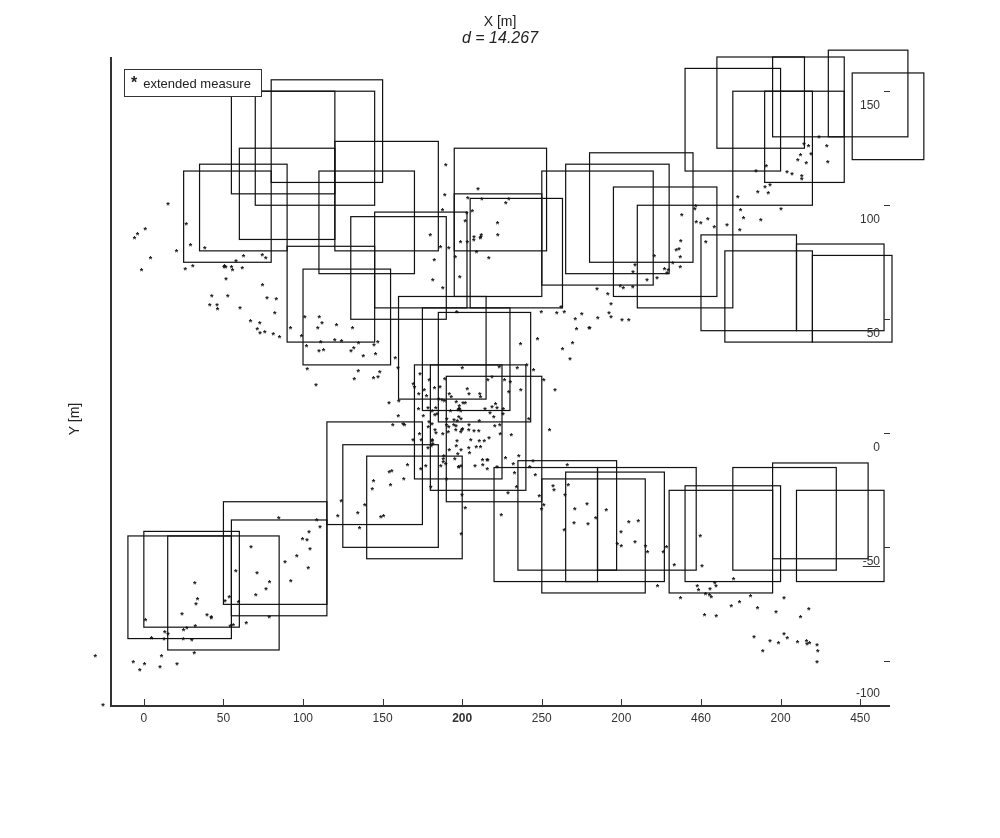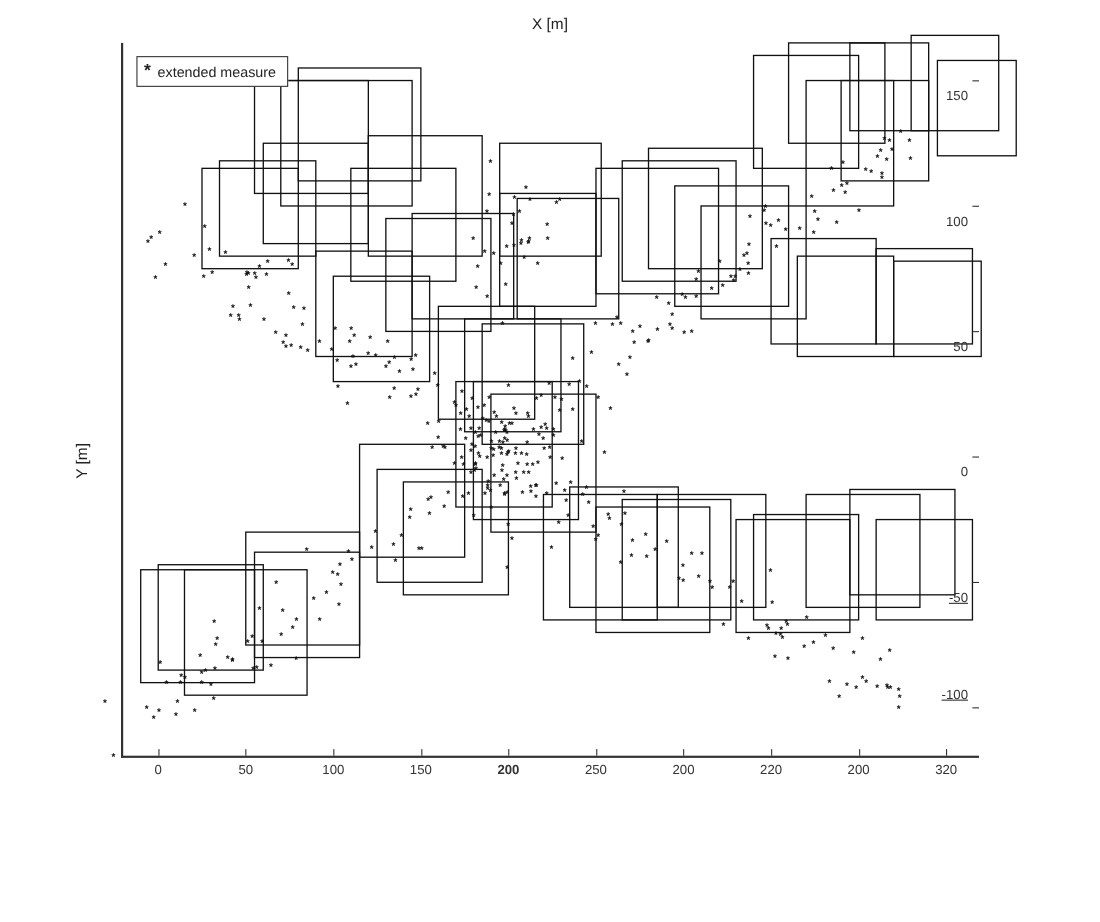--- a/index.html
+++ b/index.html
@@ -103,20 +103,21 @@
       position: absolute;
       top: 0; left: 0;
       width: 100%; height: 100%;
       overflow: visible;
     }
   </style>
 </head>
 <body>
 
 <div class="chart-container">
+  <div class="chart-title">d = 14.267</div>
 
   <div class="y-axis-label">Y [m]</div>
 
   <div class="chart-area" id="chartArea" style="width:780px; height:650px;">
 
     <div class="legend-box">
       <span class="legend-star">*</span>
       <span>extended measure</span>
     </div>
 
@@ -620,21 +621,21 @@
         <text x="355.18675157797554" y="186.1387560194447" text-anchor="middle" dominant-baseline="middle" font-size="9" font-weight="bold" fill="#111">*</text>
         <text x="366.08928378205945" y="133.29204461874667" text-anchor="middle" dominant-baseline="middle" font-size="9" font-weight="bold" fill="#111">*</text>
         <text x="330.61325212183107" y="154.55856647304654" text-anchor="middle" dominant-baseline="middle" font-size="9" font-weight="bold" fill="#111">*</text>
         <text x="361.63943860477144" y="184.54642087872298" text-anchor="middle" dominant-baseline="middle" font-size="9" font-weight="bold" fill="#111">*</text>
         <text x="328.5781311132564" y="191.40252079812927" text-anchor="middle" dominant-baseline="middle" font-size="9" font-weight="bold" fill="#111">*</text>
         <text x="318.1730218434169" y="179.85194545520824" text-anchor="middle" dominant-baseline="middle" font-size="9" font-weight="bold" fill="#111">*</text>
       </svg>
 
     <div id="yTickContainer">
         <div class="tick-y" style="top: 603.886px;"></div>
-        <div class="tick-label-y" style="top: 578px; right: 10px; text-decoration: underline;">-100</div>
+        <div class="tick-label-y" style="top: 622px; right: 10px;">-100</div>
         <div class="tick-y" style="top: 489.851px;"></div>
         <div class="tick-label-y" style="top: 490.351px; right: 10px; text-decoration: underline;">-50</div>
         <div class="tick-y" style="top: 375.816px;"></div>
         <div class="tick-label-y" style="top: 376.316px; right: 10px;">0</div>
         <div class="tick-y" style="top: 261.781px;"></div>
         <div class="tick-label-y" style="top: 262.281px; right: 10px;">50</div>
         <div class="tick-y" style="top: 147.746px;"></div>
         <div class="tick-label-y" style="top: 148.246px; right: 10px;">100</div>
         <div class="tick-y" style="top: 33.7105px;"></div>
         <div class="tick-label-y" style="top: 34.2105px; right: 10px;">150</div>
@@ -649,22 +650,22 @@
         <div class="tick-label-x" style="left: 191.02px;">100</div>
         <div class="tick-x" style="left: 270.612px;"></div>
         <div class="tick-label-x" style="left: 270.612px;">150</div>
         <div class="tick-x" style="left: 350.204px;"></div>
         <div class="tick-label-x" style="left: 350.204px; font-weight: bold;">200</div>
         <div class="tick-x" style="left: 429.796px;"></div>
         <div class="tick-label-x" style="left: 429.796px;">250</div>
         <div class="tick-x" style="left: 509.388px;"></div>
         <div class="tick-label-x" style="left: 509.388px;">200</div>
         <div class="tick-x" style="left: 588.98px;"></div>
-        <div class="tick-label-x" style="left: 588.98px;">220</div>
+        <div class="tick-label-x" style="left: 588.98px;">460</div>
         <div class="tick-x" style="left: 668.571px;"></div>
         <div class="tick-label-x" style="left: 668.571px;">200</div>
         <div class="tick-x" style="left: 748.163px;"></div>
-        <div class="tick-label-x" style="left: 748.163px;">320</div>
+        <div class="tick-label-x" style="left: 748.163px;">450</div>
       </div>
   </div>
 
   <div class="x-axis-label" style="position: absolute; left: 50%; top: -16px; display: inline-block; bottom: -42px; transform: translateX(-50%);">X [m]</div>
 </div>
 
 </body></html>

